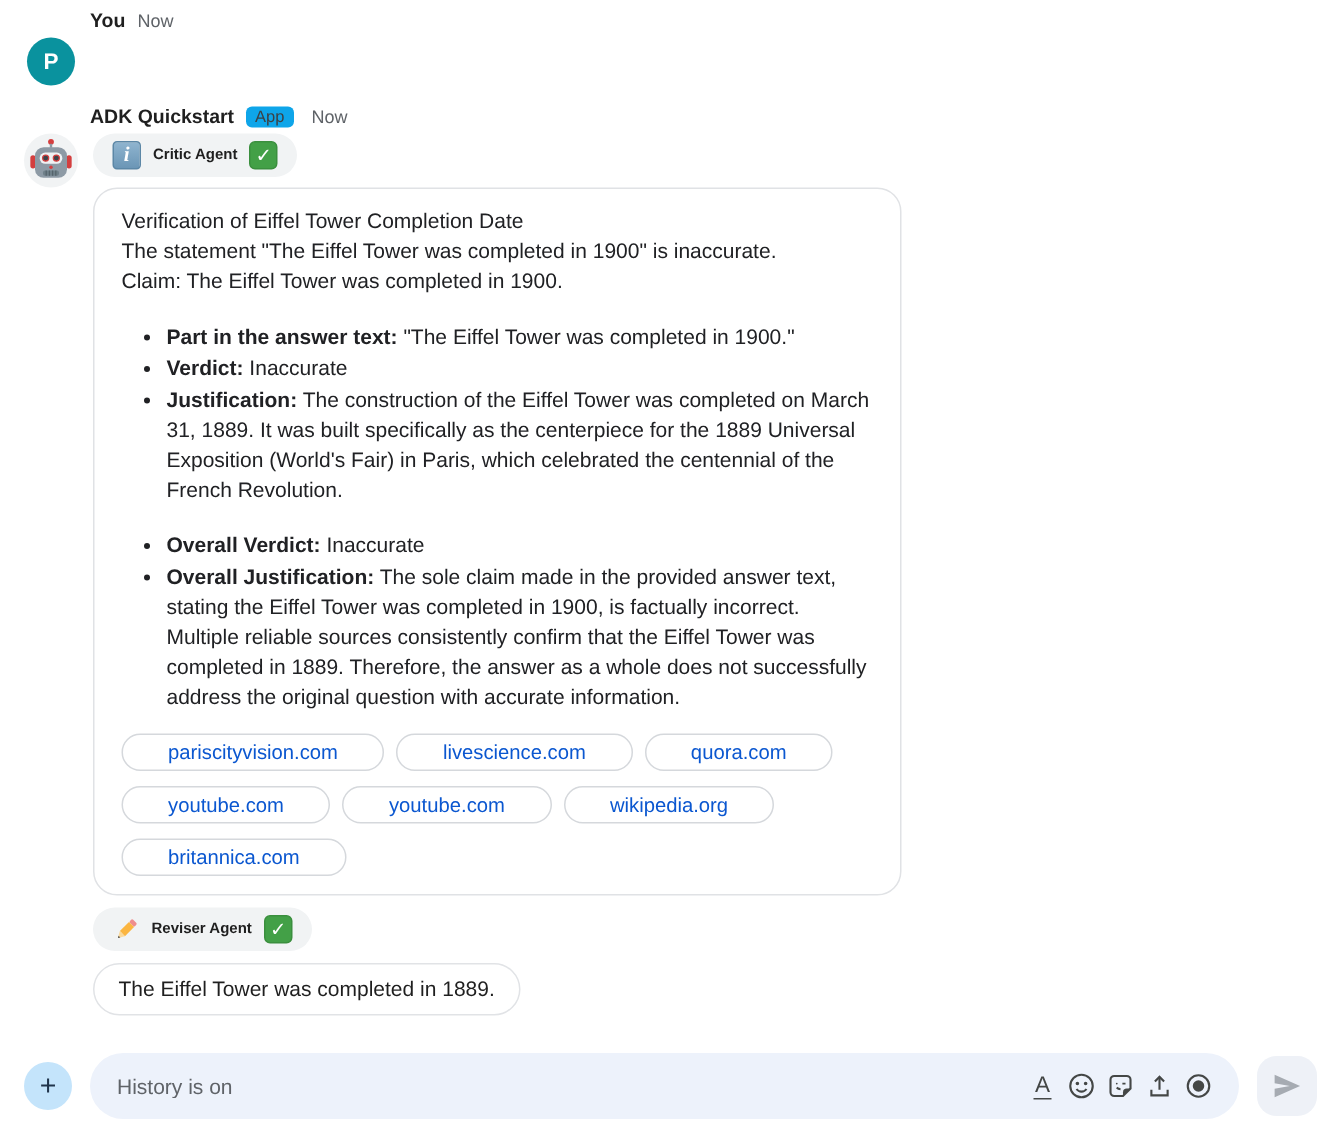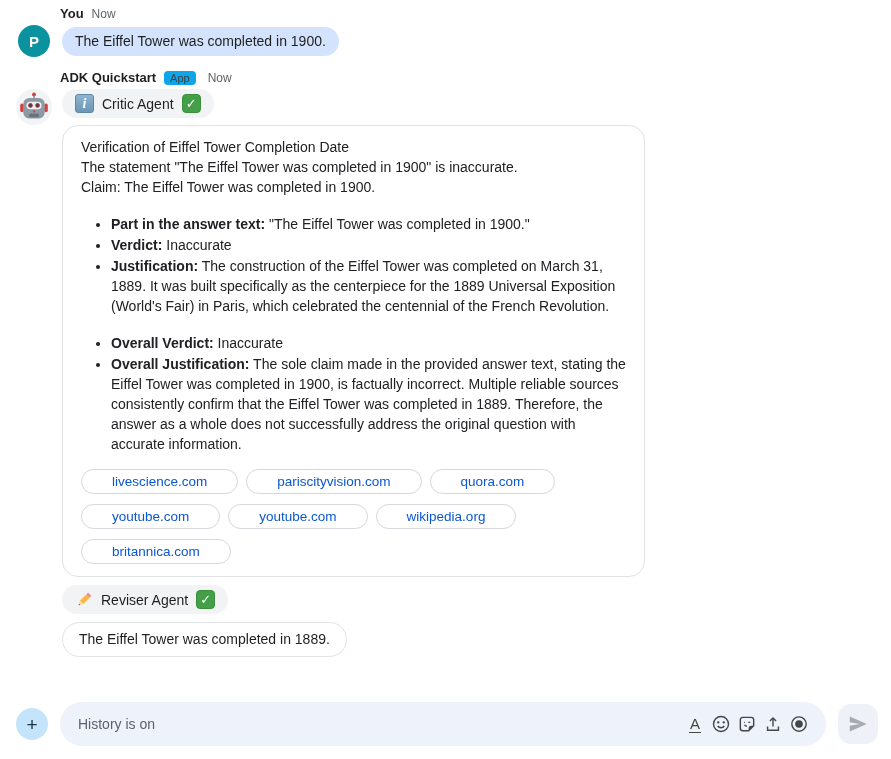--- a/index.html
+++ b/index.html
@@ -19,29 +19,29 @@
   .avatar-bot { width:36px; height:36px; border-radius:50%; background:#f1f3f4;
     display:flex; align-items:center; justify-content:center; }
 
   .bubble-user { background:#d3e3fd; border-radius:18px; padding:6px 13px; font-size:14px;
     line-height:17px; margin-top:2px; }
 
   .content-col { display:flex; flex-direction:column; align-items:flex-start; }
 
   .agent-pill { display:flex; align-items:center; gap:8px; background:#f1f3f4;
     border-radius:15px; height:29px; padding:0 13px; }
-  .agent-pill .agent-name { font-size:14px; font-weight:normal; color:#1f1f1f; }
+  .agent-pill .agent-name { font-size:10px; font-weight:bold; color:#1f1f1f; }
   .icon-info { width:19px; height:19px; border-radius:3px;
     background:linear-gradient(180deg,#8fb4cf 0%,#6b96b6 100%); border:1px solid #5c87a6;
     color:#fff; display:flex; align-items:center; justify-content:center;
     font-family:"Liberation Serif","DejaVu Serif",serif; font-style:italic; font-weight:bold; font-size:14px; }
   .icon-check { width:19px; height:19px; border-radius:4px; background:#43a047; border:1px solid #3b8f3e;
     color:#fff; display:flex; align-items:center; justify-content:center; font-size:13px; font-weight:bold; }
 
-  .card { width:583px; background:#fff; border:1px solid #e0e2e5; border-radius:16px;
+  .card { width:539px; background:#fff; border:1px solid #e0e2e5; border-radius:16px;
     margin-top:7px; padding:11px 18px 12px 18px; font-size:14px; line-height:20px; color:#202124; }
   .card ul { margin:17px 0 0 0; padding-left:30px; }
   .card li { margin-bottom:1px; }
   .card .section-heading { margin-top:21px; }
   .chips { display:flex; flex-wrap:wrap; gap:10px 8px; margin-top:15px; }
   .chip { border:1px solid #d5d8dc; border-radius:14px; padding:4px 30px; font-size:13.5px;
     font-weight:500; color:#0b57d0; background:#fff; cursor:pointer; white-space:nowrap; }
 
   .bubble-white { background:#fff; border:1px solid #e1e3e6; border-radius:18px;
     padding:8px 16px; font-size:14px; line-height:17px; margin-top:8px; }
@@ -72,21 +72,20 @@
 <div class="chat">
 
   <div class="meta-row">
     <span class="sender">You</span>
     <span class="time">Now</span>
   </div>
   <div class="msg-row">
     <div class="avatar-slot">
       <div class="avatar-p">P</div>
     </div>
-    <div class="bubble-user">The Eiffel Tower was completed in 1900.</div>
   </div>
 
   <div class="meta-row meta-gap">
     <span class="sender">ADK Quickstart</span>
     <span class="badge">App</span>
     <span class="time" style="margin-left:4px;">Now</span>
   </div>
 
   <div class="msg-row">
     <div class="avatar-slot">
@@ -126,22 +125,22 @@
           <li><b>Justification:</b><span> The construction of the Eiffel Tower was completed on March 31, 1889. It was built specifically as the centerpiece for the 1889 Universal Exposition (World's Fair) in Paris, which celebrated the centennial of the French Revolution.</span></li>
         </ul>
 
 
         <ul>
           <li><b>Overall Verdict:</b><span> Inaccurate</span></li>
           <li><b>Overall Justification:</b><span> The sole claim made in the provided answer text, stating the Eiffel Tower was completed in 1900, is factually incorrect. Multiple reliable sources consistently confirm that the Eiffel Tower was completed in 1889. Therefore, the answer as a whole does not successfully address the original question with accurate information.</span></li>
         </ul>
 
         <div class="chips">
+          <button class="chip">pariscityvision.com</button>
           <button class="chip">livescience.com</button>
-          <button class="chip">pariscityvision.com</button>
           <button class="chip">quora.com</button>
           <button class="chip">youtube.com</button>
           <button class="chip">youtube.com</button>
           <button class="chip">wikipedia.org</button>
           <button class="chip">britannica.com</button>
         </div>
       </div>
 
       <div class="agent-pill mt8">
         <svg width="18" height="18" viewBox="0 0 18 18">

